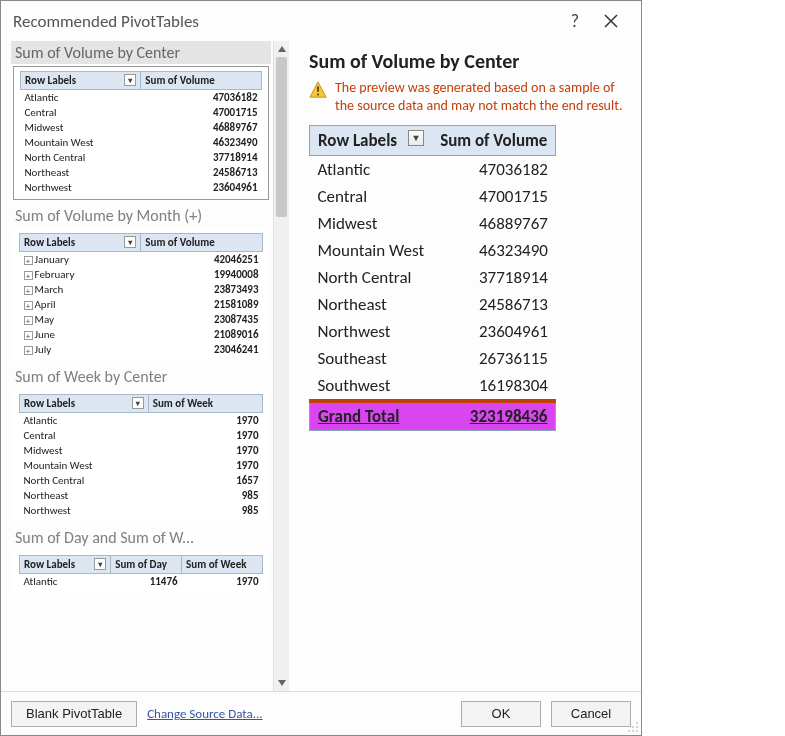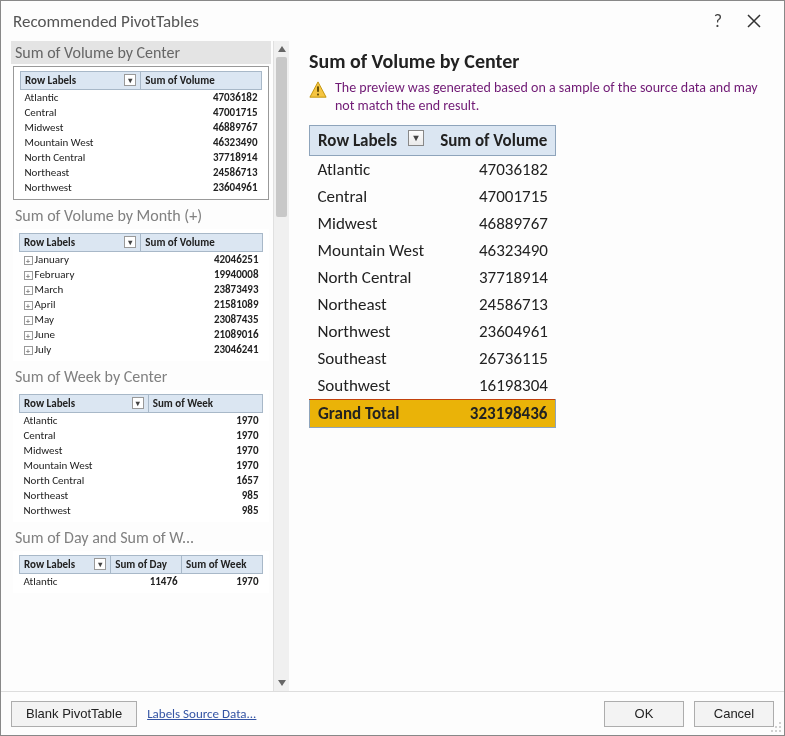--- a/index.html
+++ b/index.html
@@ -4,21 +4,21 @@
 <style>
   * { box-sizing: border-box; }
   html, body {
     margin: 0; padding: 0;
     font-family: "Segoe UI", "Calibri", Arial, sans-serif;
     font-size: 13px;
     color: #222;
     background: #fff;
   }
   .dialog {
-    width: 785px; height: 736px;
+    width: 642px; height: 736px;
     border: 1px solid #888;
     display: flex;
     flex-direction: column;
     background: #fdfdfd;
   }
   .titlebar {
     height: 40px;
     display: flex;
     align-items: center;
     padding: 0 12px 0 12px;
@@ -152,21 +152,21 @@
   .preview-title {
     font-size: 20px;
     font-weight: bold;
     margin: 0 0 6px 0;
   }
   .warning-row {
     display: flex;
     align-items: flex-start;
     gap: 8px;
     font-size: 14px;
-    color: #701a75;
+    color: #c2410c;
     margin-bottom: 10px;
     line-height: 1.3;
   }
   .warn-icon {
     width: 18px; height: 18px;
     flex-shrink: 0;
     margin-top: 2px;
   }
   .preview-table {
     border-collapse: collapse;
@@ -180,24 +180,25 @@
     padding: 4px 8px;
     font-weight: bold;
   }
   .preview-table th:first-child { border-left: 1px solid #8ea4bb; }
   .preview-table th:last-child { border-right: 1px solid #8ea4bb; }
   .preview-table td {
     padding: 3px 8px;
   }
   .preview-table td.num { text-align: right; }
   .preview-table tr.grand td {
-    background: #eab308;
-    border-top: 1px solid #c2410c;
+    background: #d946ef;
+    border-top: 4px solid #c2410c;
     border-bottom: 1px solid #8ea4bb;
     font-weight: bold;
+    text-decoration: underline;
   }
   .preview-table tr.grand td:first-child { border-left: 1px solid #8ea4bb; }
   .preview-table tr.grand td:last-child { border-right: 1px solid #8ea4bb; }
   .dd-icon-lg {
     display: inline-block;
     width: 16px; height: 16px;
     border: 1px solid #888;
     background: linear-gradient(#fdfdfd,#eaeaea);
     vertical-align: middle;
     margin-left: 4px;
@@ -537,21 +538,21 @@
               <td>Grand Total</td>
               <td class="num">323198436</td>
             </tr>
           </tbody>
         </table>
     </div>
   </div>
 
   <div class="footer">
     <button class="btn">Blank PivotTable</button>
-    <span class="link">Labels Source Data...</span>
+    <span class="link">Change Source Data...</span>
     <div class="spacer"></div>
     <button class="btn primary">OK</button>
     <button class="btn secondary">Cancel</button>
   </div>
 
   <svg class="resize-grip" viewBox="0 0 12 12">
     <circle cx="10" cy="2" r="1" fill="#888"></circle>
       <circle cx="6" cy="6" r="1" fill="#888"></circle>
       <circle cx="10" cy="6" r="1" fill="#888"></circle>
     <circle cx="2" cy="10" r="1" fill="#888"></circle>

